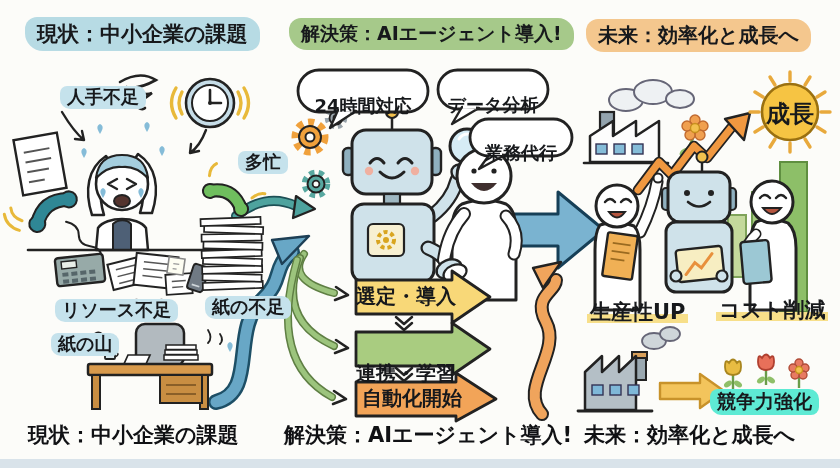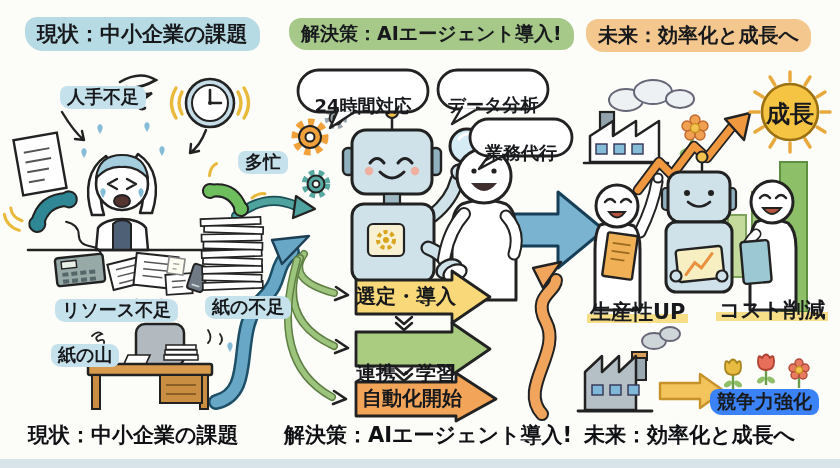--- a/index.html
+++ b/index.html
@@ -12,21 +12,21 @@
   .badge{padding:5px 12px;border-radius:12px 16px 12px 18px;font-size:21px;}
   .badge-blue{background:#b7dbe4;}
   .badge-green{background:#a6c98a;}
   .badge-orange{background:#f4c78e;}
   .tag{background:#c5e2ec;padding:1px 7px;border-radius:7px 9px 7px 10px;font-size:18px;margin-left:32px;}
   .caption{font-size:21px;color:#101114;}
   .bubble-txt{text-align:center;font-size:18px;margin-top:16px;}
   .banner-txt{text-align:right;font-size:20px;width:104px;}
   .under-hl{background:linear-gradient(transparent 58%, #f7df8a 58%, #f7df8a 96%, transparent 96%);padding:0 3px;font-size:21px;}
   .sun-txt{width:56px;text-align:center;font-size:24px;}
-  .comp-hl{background:#3b82f6;padding:2px 7px;border-radius:8px 10px 8px 12px;font-size:19px;}
+  .comp-hl{background:#5eead4;padding:2px 7px;border-radius:8px 10px 8px 12px;font-size:19px;}
   .strip{position:absolute;left:0;top:459px;width:840px;height:9px;background:#d9e3ea;}
 </style>
 </head>
 <body>
 
 <div class="stage">
 
   <svg width="840" height="468" viewBox="0 0 840 468">
 
     <g>
@@ -395,21 +395,21 @@
         <circle cx="0" cy="0" r="3.5" fill="#f2c14e" stroke="#c8901e" stroke-width="1.4"></circle>
       </g>
     </g>
   </svg>
 
   <div class="txt badge badge-blue" style="left:25px;top:17px;">現状：中小企業の課題</div>
   <div class="txt tag" style="left:28px;top:86px;">人手不足</div>
   <div class="txt tag" style="left:206px;top:151px;">多忙</div>
   <div class="txt tag" style="left:23px;top:299px;text-align:right;">リソース不足</div>
   <div class="txt tag" style="left:173px;top:296px;">紙の不足</div>
-  <div class="txt tag" style="left:19px;top:344px;">紙の山</div>
+  <div class="txt tag" style="left:19px;top:333px;">紙の山</div>
   <div class="txt caption" style="left:28px;top:423px;">現状：中小企業の課題</div>
 
   <div class="txt badge badge-green" style="left:289px;top:18px;font-size:19px;">解決策：AIエージェント導入!</div>
   <div class="txt bubble-txt" style="left:303px;top:80px;width:120px;">24時間対応</div>
   <div class="txt bubble-txt" style="left:444px;top:79px;width:98px;">データ分析</div>
   <div class="txt bubble-txt" style="left:477px;top:127px;width:88px;">業務代行</div>
   <div class="txt banner-txt" style="left:352px;top:285px;">選定・導入</div>
   <div class="txt banner-txt" style="left:352px;top:337px;margin-top:25px;">連携・学習</div>
   <div class="txt banner-txt" style="left:352px;top:387px;width:110px;">自動化開始</div>
   <div class="txt caption" style="left:284px;top:423px;">解決策：AIエージェント導入!</div>

